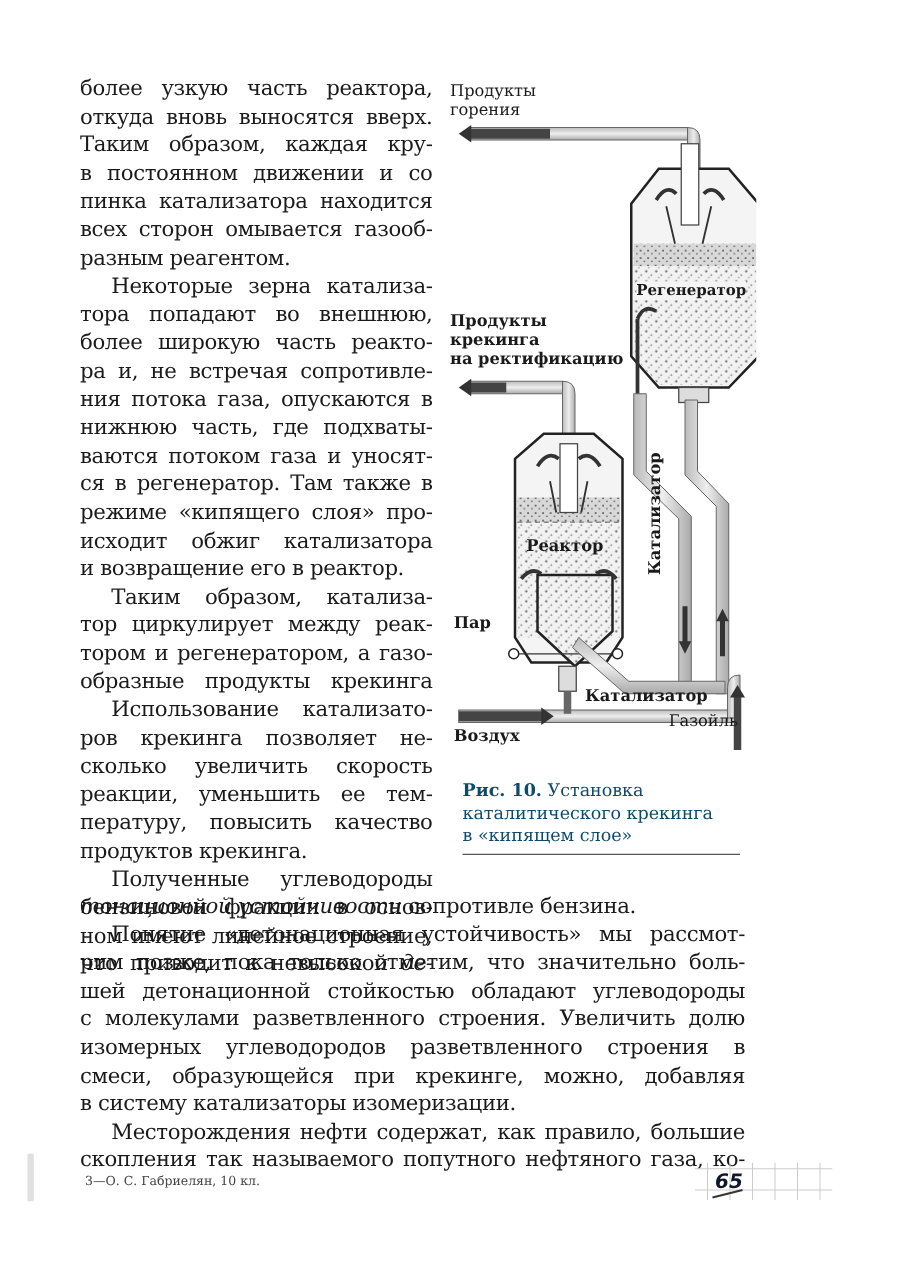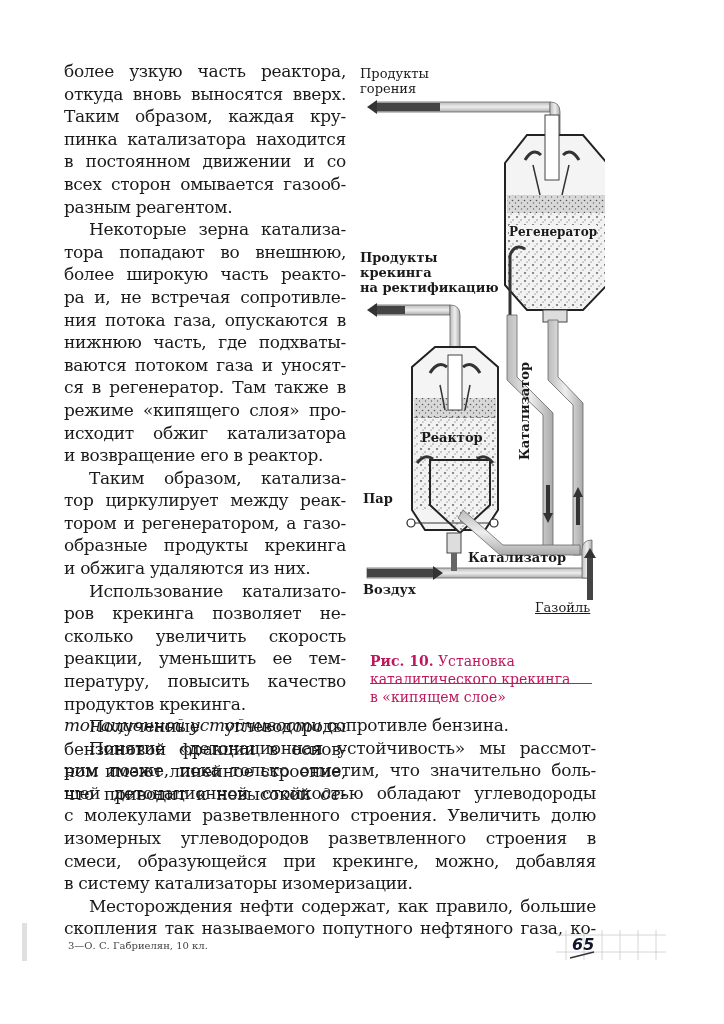--- a/index.html
+++ b/index.html
@@ -6,55 +6,54 @@
   body { width:724px; height:1024px; position:relative; overflow:hidden; font-family:"DejaVu Serif", serif; color:#1a1a1a; }
   .col { position:absolute; left:64px; width:282px; font-size:17px; line-height:22.6px; letter-spacing:-0.3px; }
   .full { position:absolute; left:64px; width:532px; font-size:17px; line-height:22.6px; letter-spacing:-0.3px; }
   .line { display:block; white-space:nowrap; text-align:justify; text-align-last:justify; }
   .line.last { text-align-last:left; }
   .ind { padding-left:25px; }
   em { font-style:italic; }
   .diagram { position:absolute; left:355px; top:55px; width:250px; height:560px; }
   .dlabel { position:absolute; font-family:"DejaVu Serif", serif; font-size:13px; line-height:15px; color:#1a1a1a; }
   .dlabel.bold { font-weight:bold; }
-  .caption { position:absolute; left:370px; top:652px; width:222px; font-size:14px; line-height:18px; color:#be185d; }
+  .caption { position:absolute; left:370px; top:624px; width:222px; font-size:14px; line-height:18px; color:#0c4a6e; }
   .caption b { font-weight:bold; }
   .caption-rule { position:absolute; left:370px; top:683px; width:222px; height:1px; background:#555; }
   .footer-text { position:absolute; left:37px; top:940px; font-size:10px; color:#444; font-family:"DejaVu Serif", serif;margin-left:31px; }
   .footer-bar { position:absolute; left:22px; top:923px; width:5px; height:38px; background:#e0e0e0; }
   .pagebox { position:absolute; left:556px; top:930px; width:110px; height:30px; }
   .pagenum { position:absolute; left:572px; top:935px; font-family:"DejaVu Sans", sans-serif; font-style:italic; font-weight:bold; font-size:16px; color:#0f172a; }
 </style>
 </head>
 <body>
 
 <div class="col" style="top:60px;">
   <span class="line">более узкую часть реактора,</span>
   <span class="line">откуда вновь выносятся вверх.</span>
   <span class="line">Таким образом, каждая кру-</span>
+  <span class="line">в постоянном движении и со</span>
   <span class="line">пинка катализатора находится</span>
-  <span class="line">в постоянном движении и со</span>
   <span class="line">всех сторон омывается газооб-</span>
   <span class="line last">разным реагентом.</span>
   <span class="line ind">Некоторые зерна катализа-</span>
   <span class="line">тора попадают во внешнюю,</span>
   <span class="line">более широкую часть реакто-</span>
   <span class="line">ра и, не встречая сопротивле-</span>
   <span class="line">ния потока газа, опускаются в</span>
   <span class="line">нижнюю часть, где подхваты-</span>
   <span class="line">ваются потоком газа и уносят-</span>
   <span class="line">ся в регенератор. Там также в</span>
   <span class="line">режиме «кипящего слоя» про-</span>
   <span class="line">исходит обжиг катализатора</span>
   <span class="line last">и возвращение его в реактор.</span>
   <span class="line ind">Таким образом, катализа-</span>
   <span class="line">тор циркулирует между реак-</span>
   <span class="line">тором и регенератором, а газо-</span>
   <span class="line">образные продукты крекинга</span>
-  <span class="line last">и обжига удаляются из них.</span>
   <span class="line ind">Использование катализато-</span>
   <span class="line">ров крекинга позволяет не-</span>
   <span class="line">сколько увеличить скорость</span>
   <span class="line">реакции, уменьшить ее тем-</span>
   <span class="line">пературу, повысить качество</span>
   <span class="line last">продуктов крекинга.</span>
   <span class="line ind">Полученные углеводороды</span>
   <span class="line">бензиновой фракции в основ-</span>
   <span class="line">ном имеют линейное строение,</span>
   <span class="line"><span>что приводит к невысокой </span><em>де-</em></span>
@@ -174,21 +173,21 @@
     <div>Продукты</div>
     <div>крекинга</div>
     <div>на ректификацию</div>
   </div>
   <div class="dlabel bold" style="left:154px;top:170px;font-size:12px;background:#f4f4f4;">Регенератор</div>
   <div class="dlabel bold" style="left:66px;top:375px;font-size:13px;">Реактор</div>
   <div class="dlabel bold" style="left:162px;top:405px;transform:rotate(-90deg);transform-origin:left top;width:100px;">Катализатор</div>
   <div class="dlabel bold" style="left:113px;top:495px;">Катализатор</div>
   <div class="dlabel bold" style="left:8px;top:436px;">Пар</div>
   <div class="dlabel bold" style="left:8px;top:527px;">Воздух</div>
-  <div class="dlabel" style="left:180px;top:545px;text-decoration:underline;">Газойль</div>
+  <div class="dlabel" style="left:180px;top:515px;">Газойль</div>
 </div>
 
 <div class="caption">
   <div><b>Рис. 10.</b><span> Установка</span></div>
   <div>каталитического крекинга</div>
   <div>в «кипящем слое»</div>
 </div>
 <div class="caption-rule"></div>
 
 <div class="footer-bar"></div>

